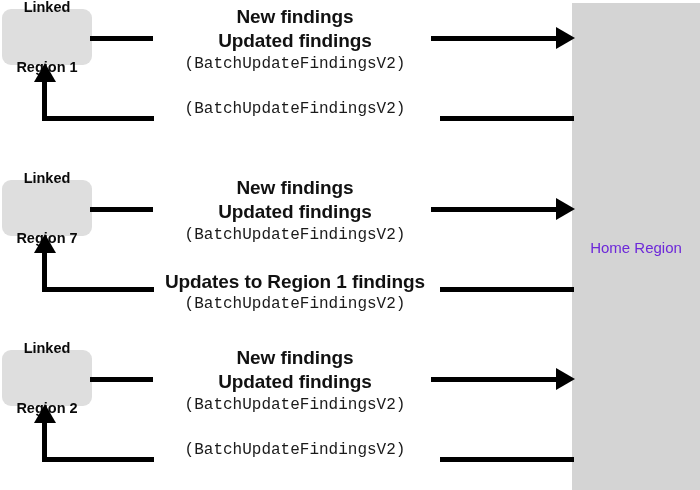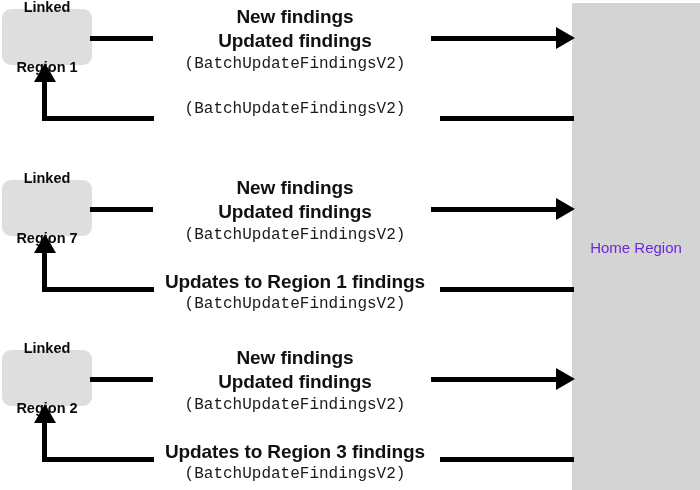--- a/index.html
+++ b/index.html
@@ -174,20 +174,19 @@
   <div class="flow-label" style="left:160px; top:346px; width:270px;">
     <span class="title">New findings</span>
     <span class="title">Updated findings</span>
     <span class="api">(BatchUpdateFindingsV2)</span>
   </div>
   <div class="hline" style="left:431px; top:377px; width:128px;"></div>
   <div class="arrow-right" style="left:556px; top:368px;"></div>
 
   <div class="hline" style="left:440px; top:457px; width:134px;"></div>
   <div class="flow-label" style="left:160px; top:440px; width:270px;">
-    <span class="title">Updates to Region 3 findings</span>
     <span class="api">(BatchUpdateFindingsV2)</span>
   </div>
   <div class="hline" style="left:42px; top:457px; width:112px;"></div>
   <div class="vline" style="left:42px; top:421px; height:41px;"></div>
   <div class="arrow-up" style="left:33.5px; top:404px;"></div>
 
 </div>
 
 </body></html>

